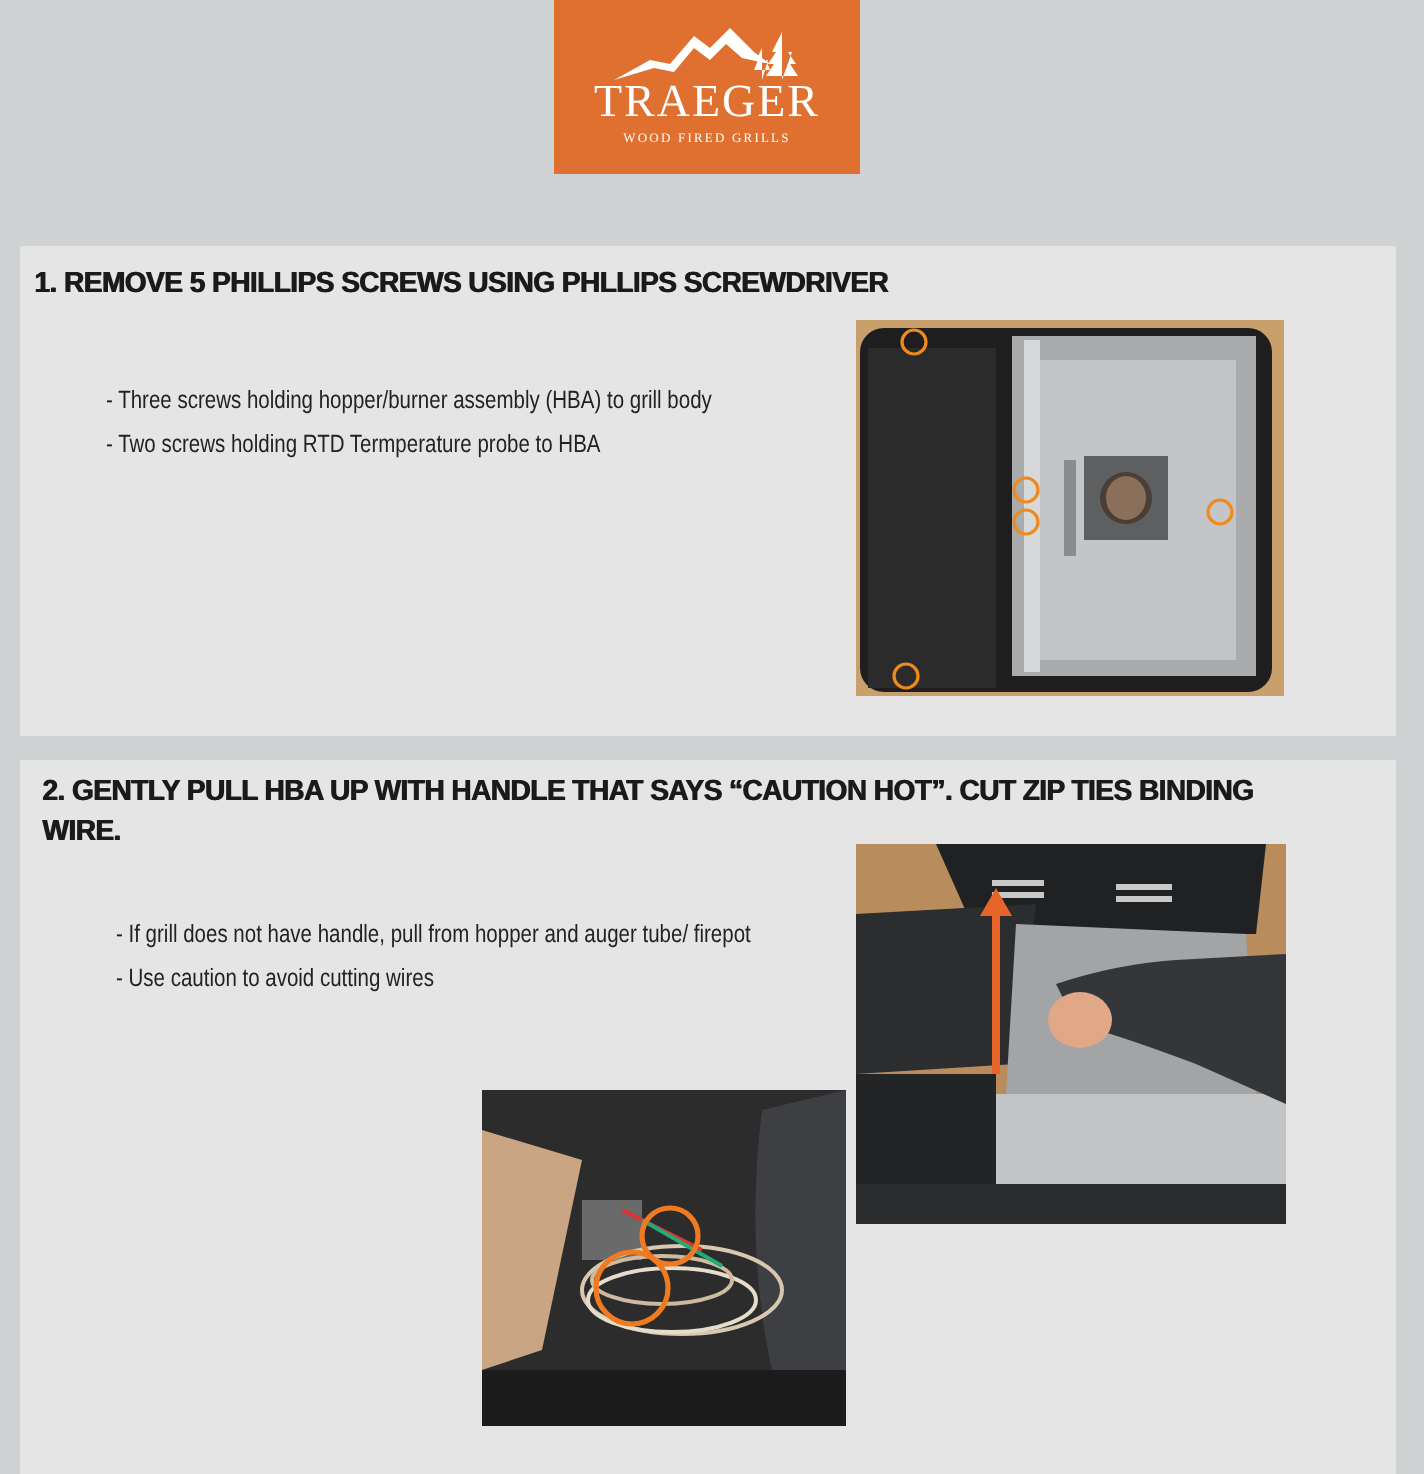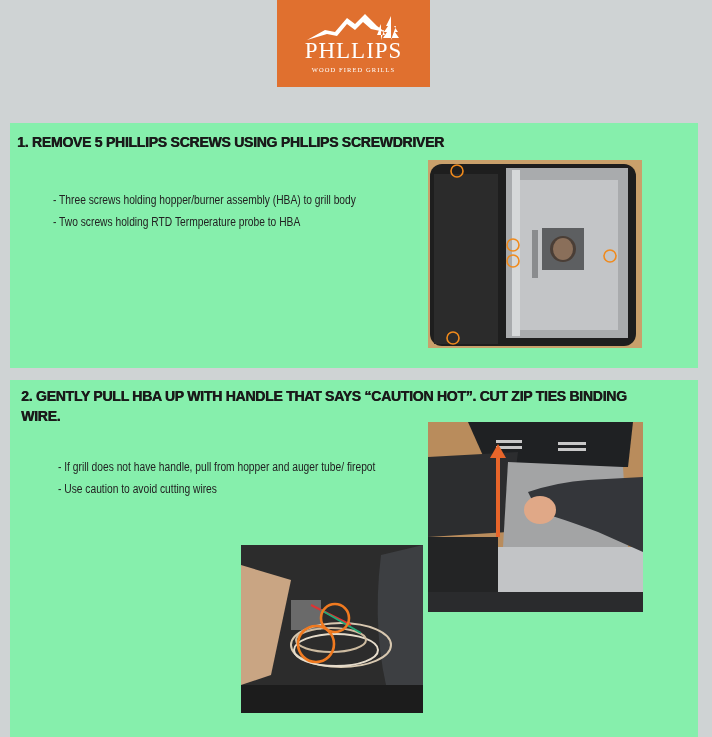--- a/index.html
+++ b/index.html
@@ -24,21 +24,21 @@
       font-family: "Liberation Serif", serif;
       font-size: 23px; letter-spacing: 1px;
     }
     .logo .tagline {
       position: absolute; left: 0; right: 0; top: 66px;
       font-family: "Liberation Serif", serif;
       font-size: 6.5px; letter-spacing: 1.1px;
     }
     .panel {
       position: absolute;
-      background: #86efac;
+      background: #e5e5e5;
       left: 10px; width: 688px;
     }
     #panel1 { top: 123px; height: 245px; }
     #panel2 { top: 380px; height: 413px; }
     .step-title {
       position: absolute;
       font-family: "Liberation Sans", sans-serif;
       font-weight: bold;
       font-size: 14.5px;
       line-height: 20px;
@@ -69,21 +69,21 @@
   </style>
 </head>
 <body>
 
 <div class="logo">
   <svg class="mountains" viewBox="0 0 95 32">
     <path d="M0 30 L18 20 L28 22 L40 8 L48 14 L58 4 L70 16 L78 22 L64 19 L56 12 L48 20 L40 14 L30 26 L20 24 Z" fill="#fff"></path>
     <path d="M84 30 L84 6 L79 16 L81 16 L77 22 L80 22 L76 28 L92 28 L88 22 L91 22 L87 16 L89 16 Z" fill="#fff"></path>
     <path d="M74 30 L74 14 L71 20 L72 20 L70 25 L78 25 L76 20 L77 20 Z" fill="#fff"></path>
   </svg>
-  <div class="brand">PHLLIPS</div>
+  <div class="brand">TRAEGER</div>
   <div class="tagline">WOOD FIRED GRILLS</div>
 </div>
 
 <div class="panel" id="panel1">
   <div class="step-title">1. REMOVE 5 PHILLIPS SCREWS USING PHLLIPS SCREWDRIVER</div>
   <div class="bullets">
     <div>- Three screws holding hopper/burner assembly (HBA) to grill body</div>
     <div>- Two screws holding RTD Termperature probe to HBA</div>
   </div>
   <div class="photo" id="photo1">

